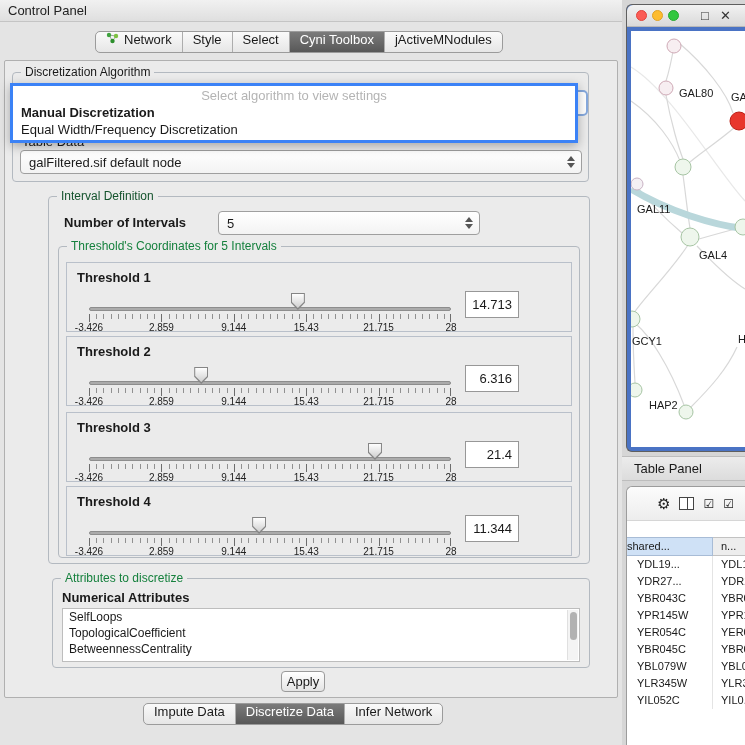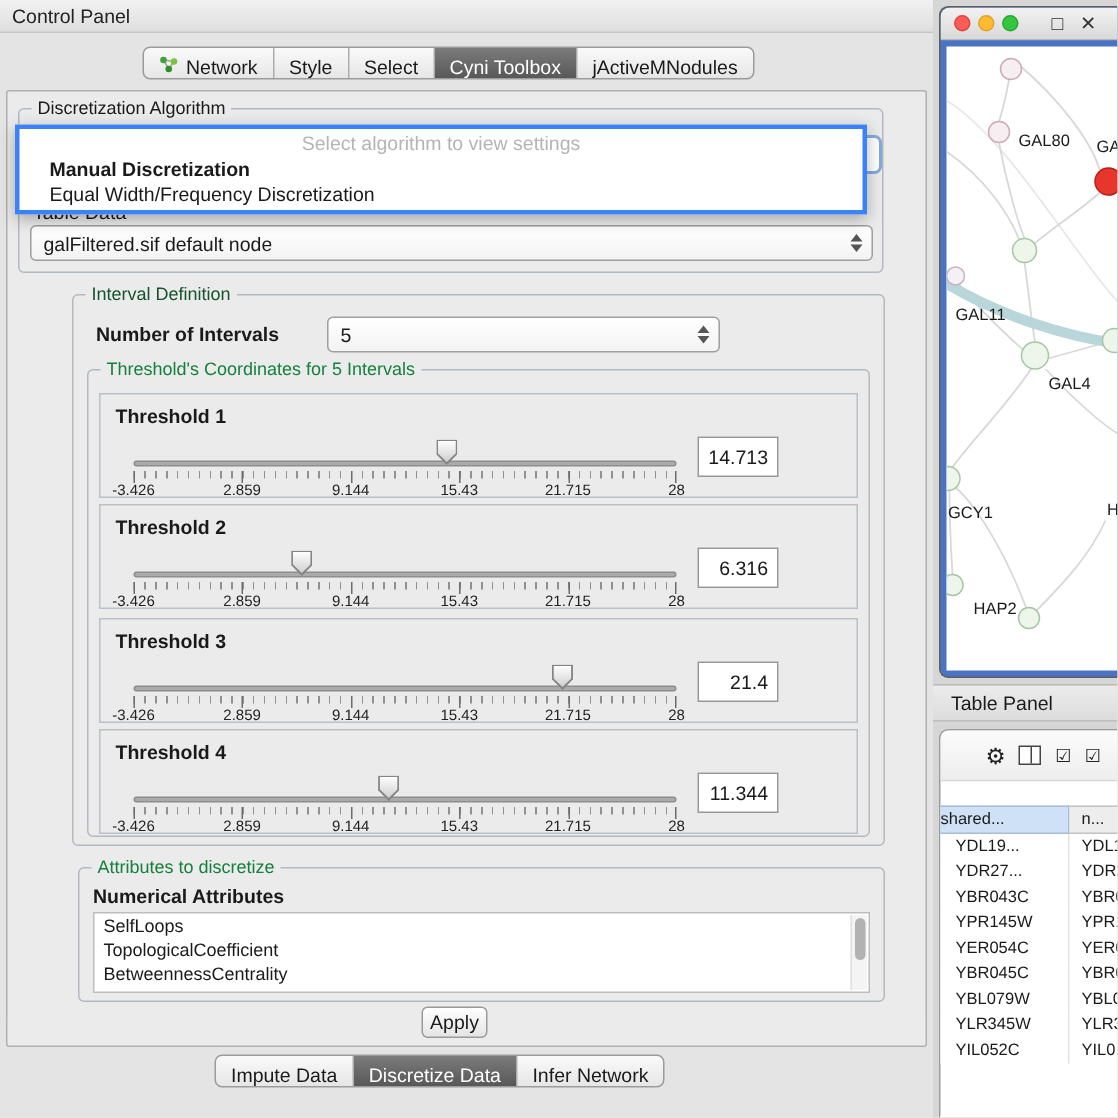--- a/index.html
+++ b/index.html
@@ -7,41 +7,41 @@
   body{position:relative;overflow:hidden;background:#e4e4e4;font-family:"Liberation Sans",sans-serif;font-size:13px;color:#1a1a1a}
   .abs{position:absolute}
   .b{font-weight:bold}
 
   .right-bg{left:622px;top:0;width:123px;height:745px;background:#d6d6d6}
 
   .titlebar{left:0;top:0;width:622px;height:22px;background:linear-gradient(#f1f1f1,#dfdfdf);border-bottom:1px solid #c4c4c4}
   .titlebar span{margin-left:8px;line-height:21px;font-size:13px;color:#222}
 
   .tabbar{display:flex;border:1px solid #9b9b9b;border-radius:5px;overflow:hidden;background:linear-gradient(#fafafa,#e6e6e6);height:22px}
-  .tab{display:flex;align-items:flex-end;gap:5px;padding:0 10px;font-size:13px;border-left:1px solid #adadad;white-space:nowrap;cursor:default}
+  .tab{display:flex;align-items:flex-start;gap:5px;padding:0 10px;font-size:13px;border-left:1px solid #adadad;white-space:nowrap;cursor:default}
   .tab:first-child{border-left:none}
   .tab.sel{background:linear-gradient(#7b7b7b,#585858);color:#fff}
 
   .panel{left:4px;top:60px;width:614px;height:638px;border:1px solid #b0b0b0;background:#ebebeb;border-radius:2px}
 
   .fieldset{border:1px solid #b3b9c0;border-radius:4px;background:transparent}
   .fs-title{position:absolute;top:-8px;left:8px;background:#ebebeb;padding:0 4px;font-size:12px;line-height:14px}
   .fs-green{color:#14532d}
   .fs-blue{color:#15803d}
 
   .combo{background:linear-gradient(#ffffff,#f3f3f3);border:1px solid #9f9f9f;border-radius:4px;display:flex;align-items:center;padding:0 24px 0 8px;font-size:13px;position:absolute}
   .combo>span:first-child{overflow:hidden;white-space:nowrap}
   .spinner{position:absolute;right:6px;top:50%;transform:translateY(-50%);display:flex;flex-direction:column;gap:2px}
   .spinner i{display:block;width:0;height:0;border-left:4px solid transparent;border-right:4px solid transparent}
   .spin-up{border-bottom:5px solid #555}
   .spin-down{border-top:5px solid #555}
 
   .popup{background:#fff;border:3px solid #3b82f6;box-shadow:0 3px 10px rgba(0,0,0,.3);padding:2px 0;z-index:40}
   .popup-prompt{color:#b4b4b4;text-align:center;font-size:13px;height:16px;line-height:16px}
-  .popup-item{padding:0 20px;height:17px;line-height:17px;font-size:13px}
+  .popup-item{padding:0 8px;height:17px;line-height:17px;font-size:13px}
 
   .thbox{border:1px solid #b9c0ca;background:#ebebeb;left:66px;width:506px;height:70px;position:absolute}
   .th-label{position:absolute;left:10px;top:7px;font-weight:bold;font-size:13px}
   .slider-zone{position:absolute;left:22px;top:30px;width:362px;height:38px}
   .track{position:absolute;left:0;top:14px;width:100%;height:4px;background:#ababab;border:1px solid #8d8d8d;border-radius:2px}
   .minor-ticks{position:absolute;left:0;top:21px;width:100%;height:5px;background-image:repeating-linear-gradient(to right,#909090 0 1px,transparent 1px 7.24px)}
   .mtick{position:absolute;top:21px;width:1px;height:8px;background:#6d6d6d}
   .slabel{position:absolute;top:29px;font-size:10px;color:#222;transform:translateX(-50%);white-space:nowrap}
   .thumb{position:absolute;top:0;width:14px;height:17px;margin-left:-7px;clip-path:polygon(0 0,100% 0,100% 58%,50% 100%,0 58%);background:#858585;z-index:2}
   .thumb::after{content:"";position:absolute;left:1px;top:1px;right:1px;bottom:2px;clip-path:polygon(0 0,100% 0,100% 58%,50% 100%,0 58%);background:linear-gradient(#fefefe,#cfcfcf)}

